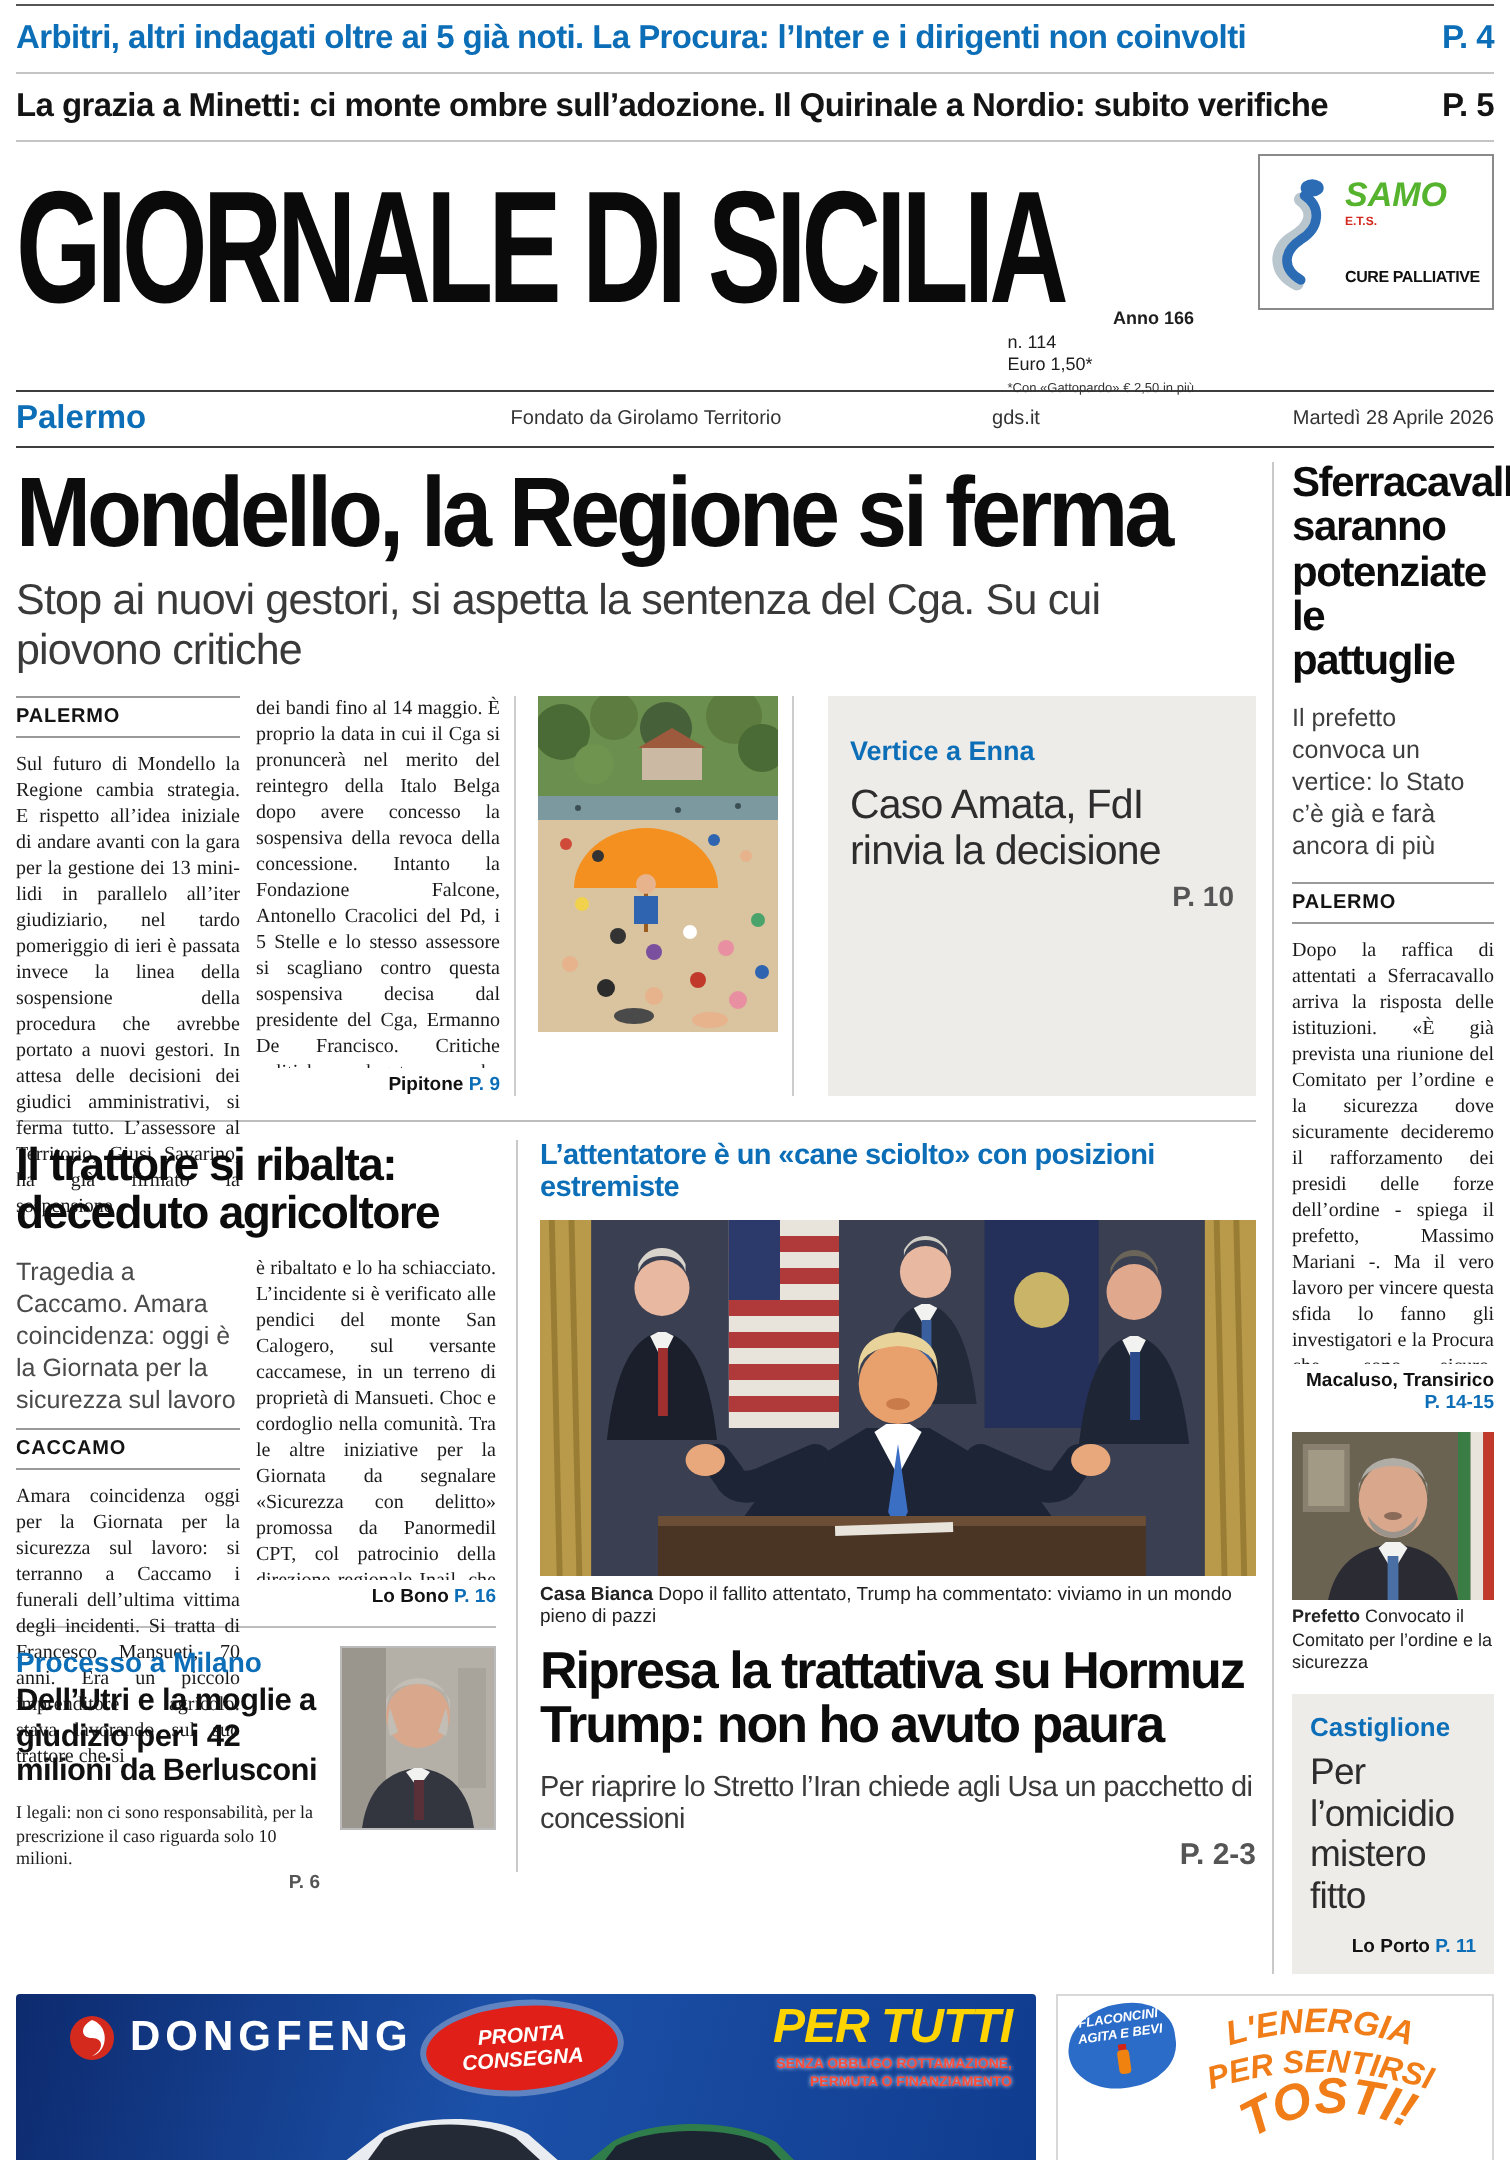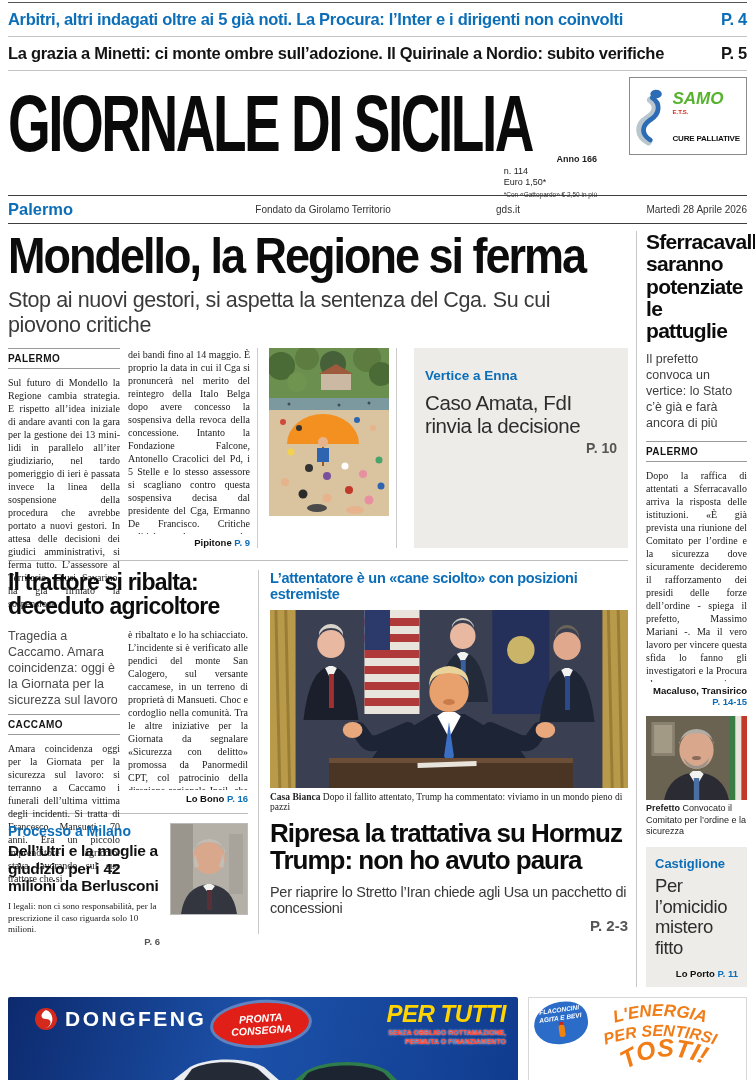--- a/index.html
+++ b/index.html
@@ -75,21 +75,21 @@
   .milano{display:flex;margin-top:9px;padding-top:9px;border-top:1px solid #bdbdbd;height:96px;}
   .mil-left{flex:1;padding-right:10px;}
   .mil-kicker{color:#0d6eb8;font-weight:bold;font-size:14px;}
   .mil-head{font-size:15.5px;font-weight:bold;line-height:1.12;margin-top:3px;letter-spacing:-0.3px;color:#101010;}
   .mil-text{font-family:"Liberation Serif","DejaVu Serif",serif;font-size:9px;margin-top:7px;line-height:1.28;color:#1a1a1a;}
   .mil-page{text-align:right;font-weight:bold;font-size:9.5px;color:#555;}
   .mil-photo{width:78px;flex:0 0 78px;height:92px;border:1px solid #bbb;box-sizing:border-box;}
   
   .trump-kicker{color:#0d6eb8;font-weight:bold;font-size:14.5px;letter-spacing:-0.3px;}
   .trump-photo{margin-top:8px;width:100%;height:178px;display:block;}
-  .trump-cap{font-size:9.5px;color:#222;margin-top:4px;font-family:Liberation Serif, serif;}
+  .trump-cap{font-size:9.5px;color:#222;margin-top:4px;}
   .trump-head{font-size:26px;font-weight:bold;letter-spacing:-1px;line-height:1.05;margin-top:8px;color:#0c0c0c;}
   .trump-sub{font-size:14.5px;color:#3a3a3a;margin-top:9px;letter-spacing:-0.3px;}
   .trump-page{text-align:right;font-size:15px;font-weight:bold;color:#555;margin-top:1px;}
   
   .sb-head{font-size:21px;font-weight:bold;letter-spacing:-0.7px;line-height:1.06;color:#0c0c0c;}
   .sb-sub{font-size:12.5px;color:#3e3e3e;line-height:1.28;margin-top:9px;}
   .sb-kicker{margin-top:10px;}
   .sb-body{height:238px;display:flex;flex-direction:column;}
   .sb-photo{width:100%;height:84px;margin-top:9px;display:block;}
   .sb-cap{font-size:9px;line-height:1.25;margin-top:3px;color:#222;}

